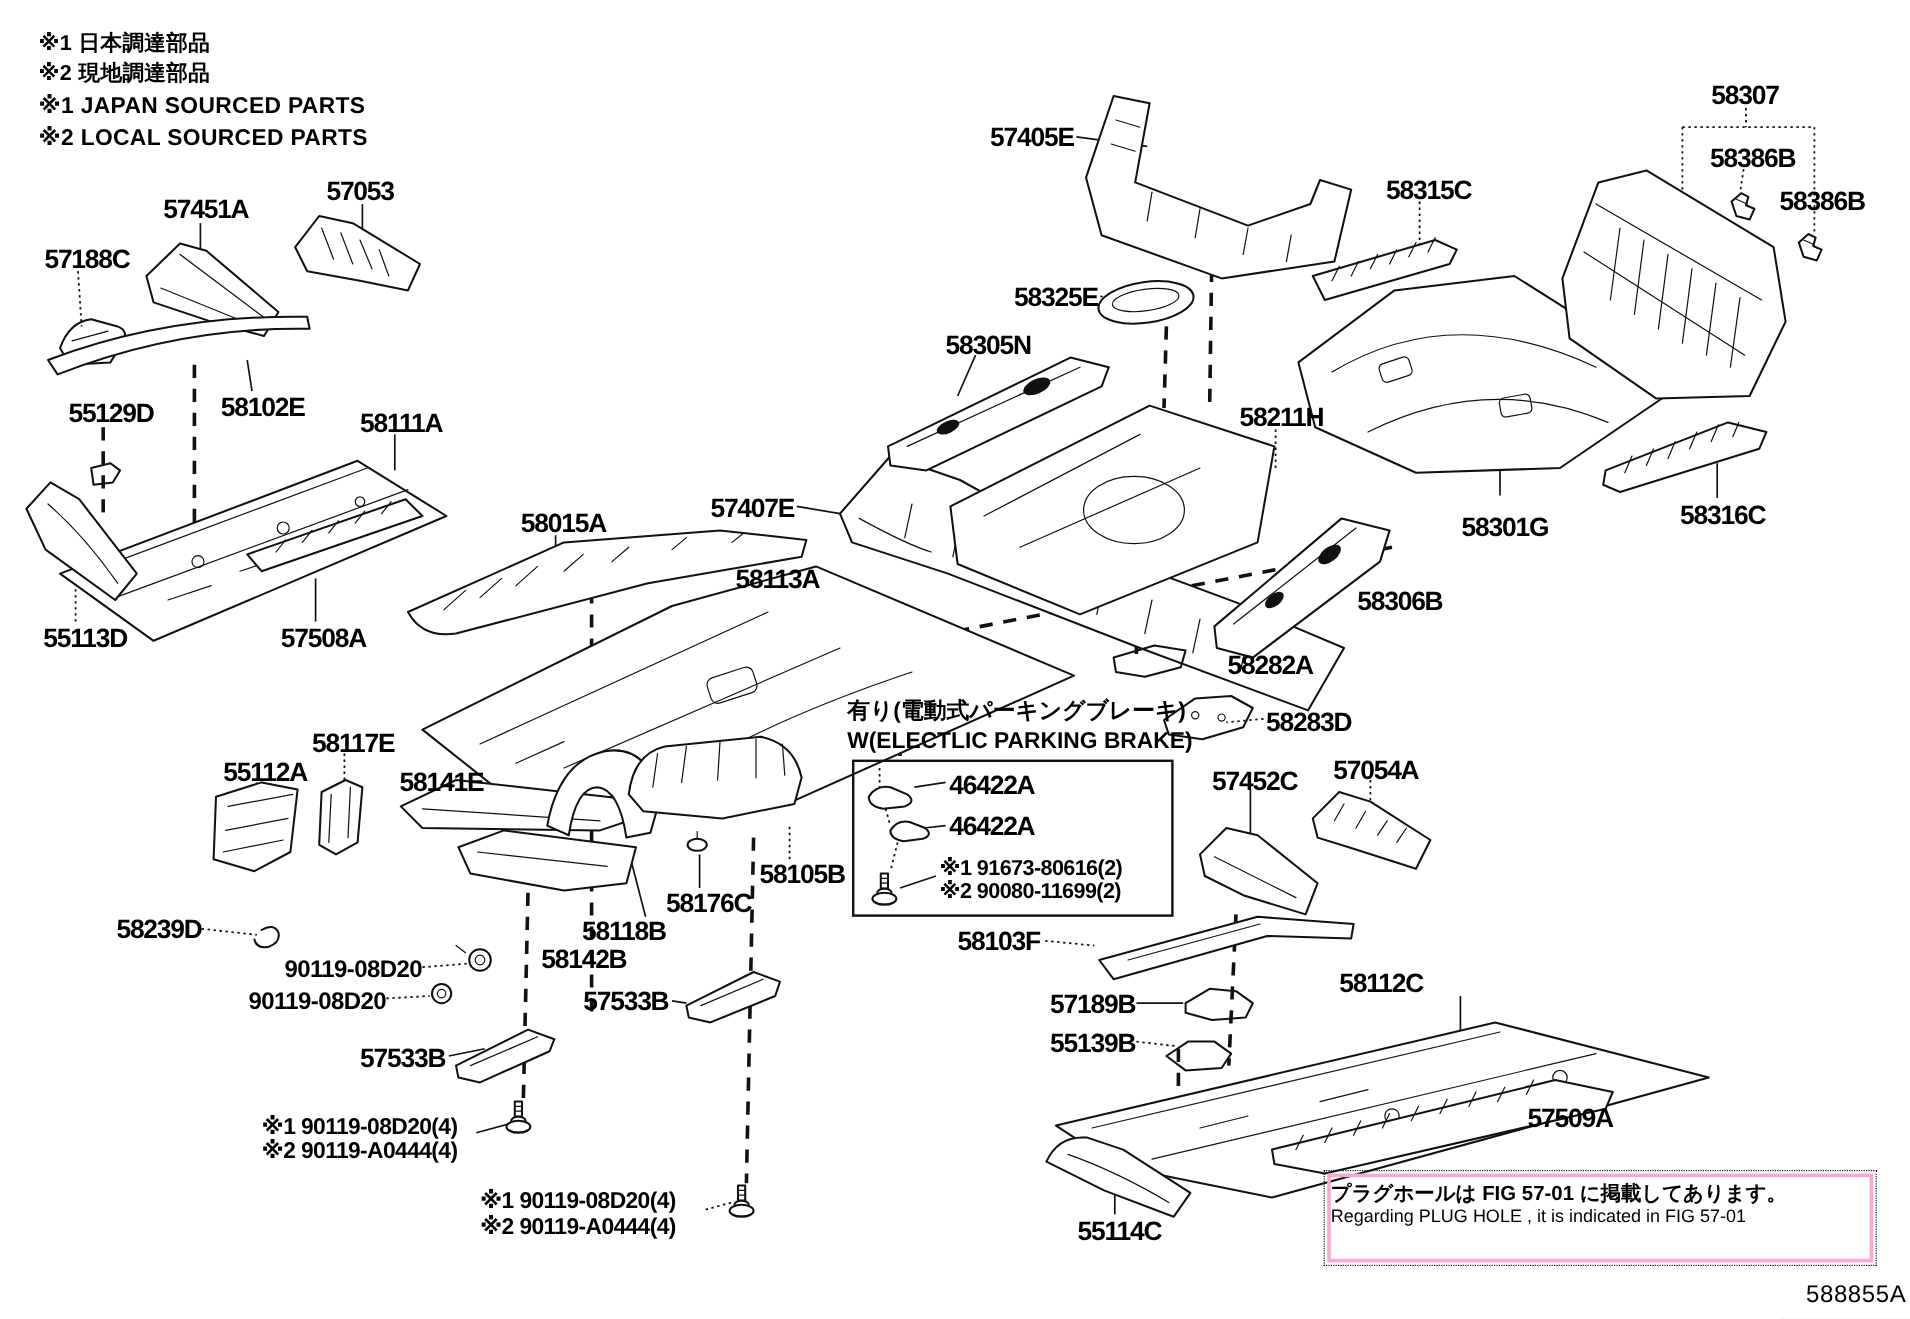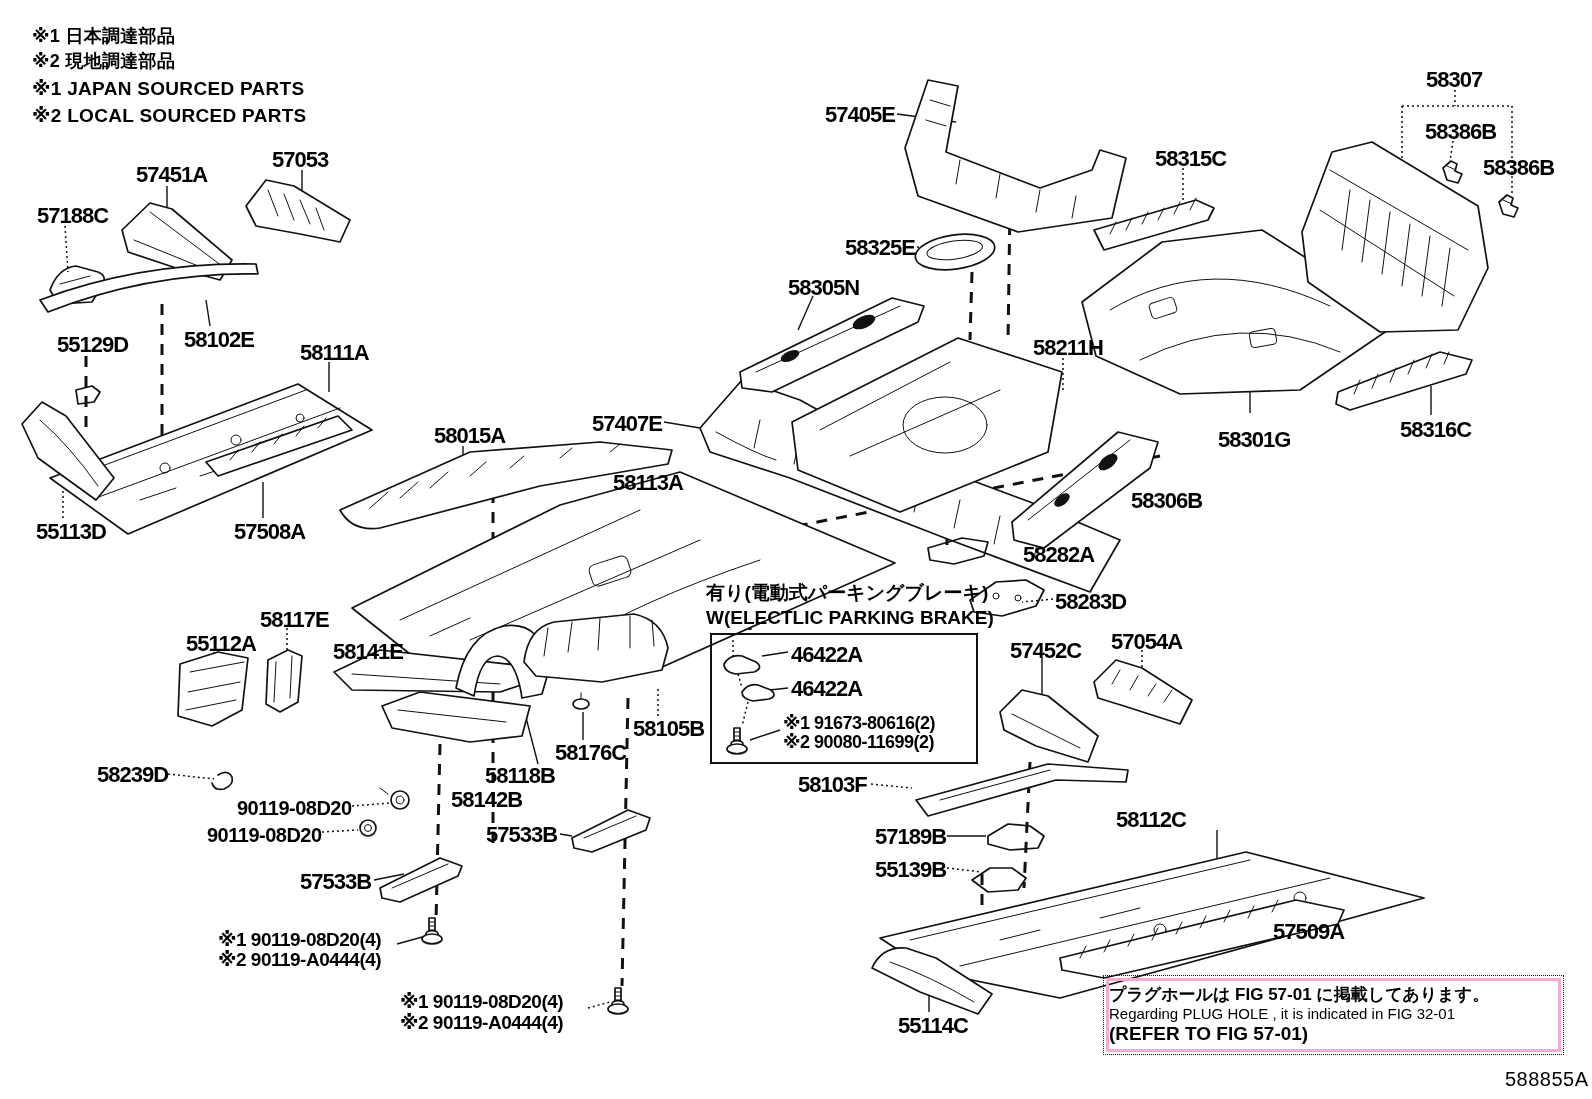--- a/index.html
+++ b/index.html
@@ -323,22 +323,21 @@
   <div class="callout-title" style="left:706px;top:583px;">有り(電動式パーキングブレーキ)</div>
   <div class="callout-title" style="left:706px;top:608px;">W(ELECTLIC PARKING BRAKE)</div>
   <div class="callout-box"></div>
   <div class="callout-item" style="left:791px;top:644px;font-size:22px;letter-spacing:-1px;">46422A</div>
   <div class="callout-item" style="left:791px;top:678px;font-size:22px;letter-spacing:-1px;">46422A</div>
   <div class="callout-item" style="left:783px;top:714px;font-size:18px;letter-spacing:-0.5px;">※1 91673-80616(2)</div>
   <div class="callout-item" style="left:783px;top:733px;font-size:18px;letter-spacing:-0.5px;">※2 90080-11699(2)</div>
 
   <div class="note-box">
     <div class="note-jp">プラグホールは FIG 57-01 に掲載してあります。</div>
-    <div class="note-en">Regarding PLUG HOLE , it is indicated in FIG 32-01</div>
-    <div class="note-ref">(REFER TO FIG 57-01)</div>
+    <div class="note-en">Regarding PLUG HOLE , it is indicated in FIG 57-01</div>
   </div>
 
   <div class="figure-code">588855A</div>
 
   <div id="labels-layer">
       <div class="plabel" style="left: 37px; top: 205px;">57188C</div>
       <div class="plabel" style="left: 136px; top: 164px;">57451A</div>
       <div class="plabel" style="left: 272px; top: 149px;">57053</div>
       <div class="plabel" style="left: 57px; top: 334px;">55129D</div>
       <div class="plabel" style="left: 184px; top: 329px;">58102E</div>

